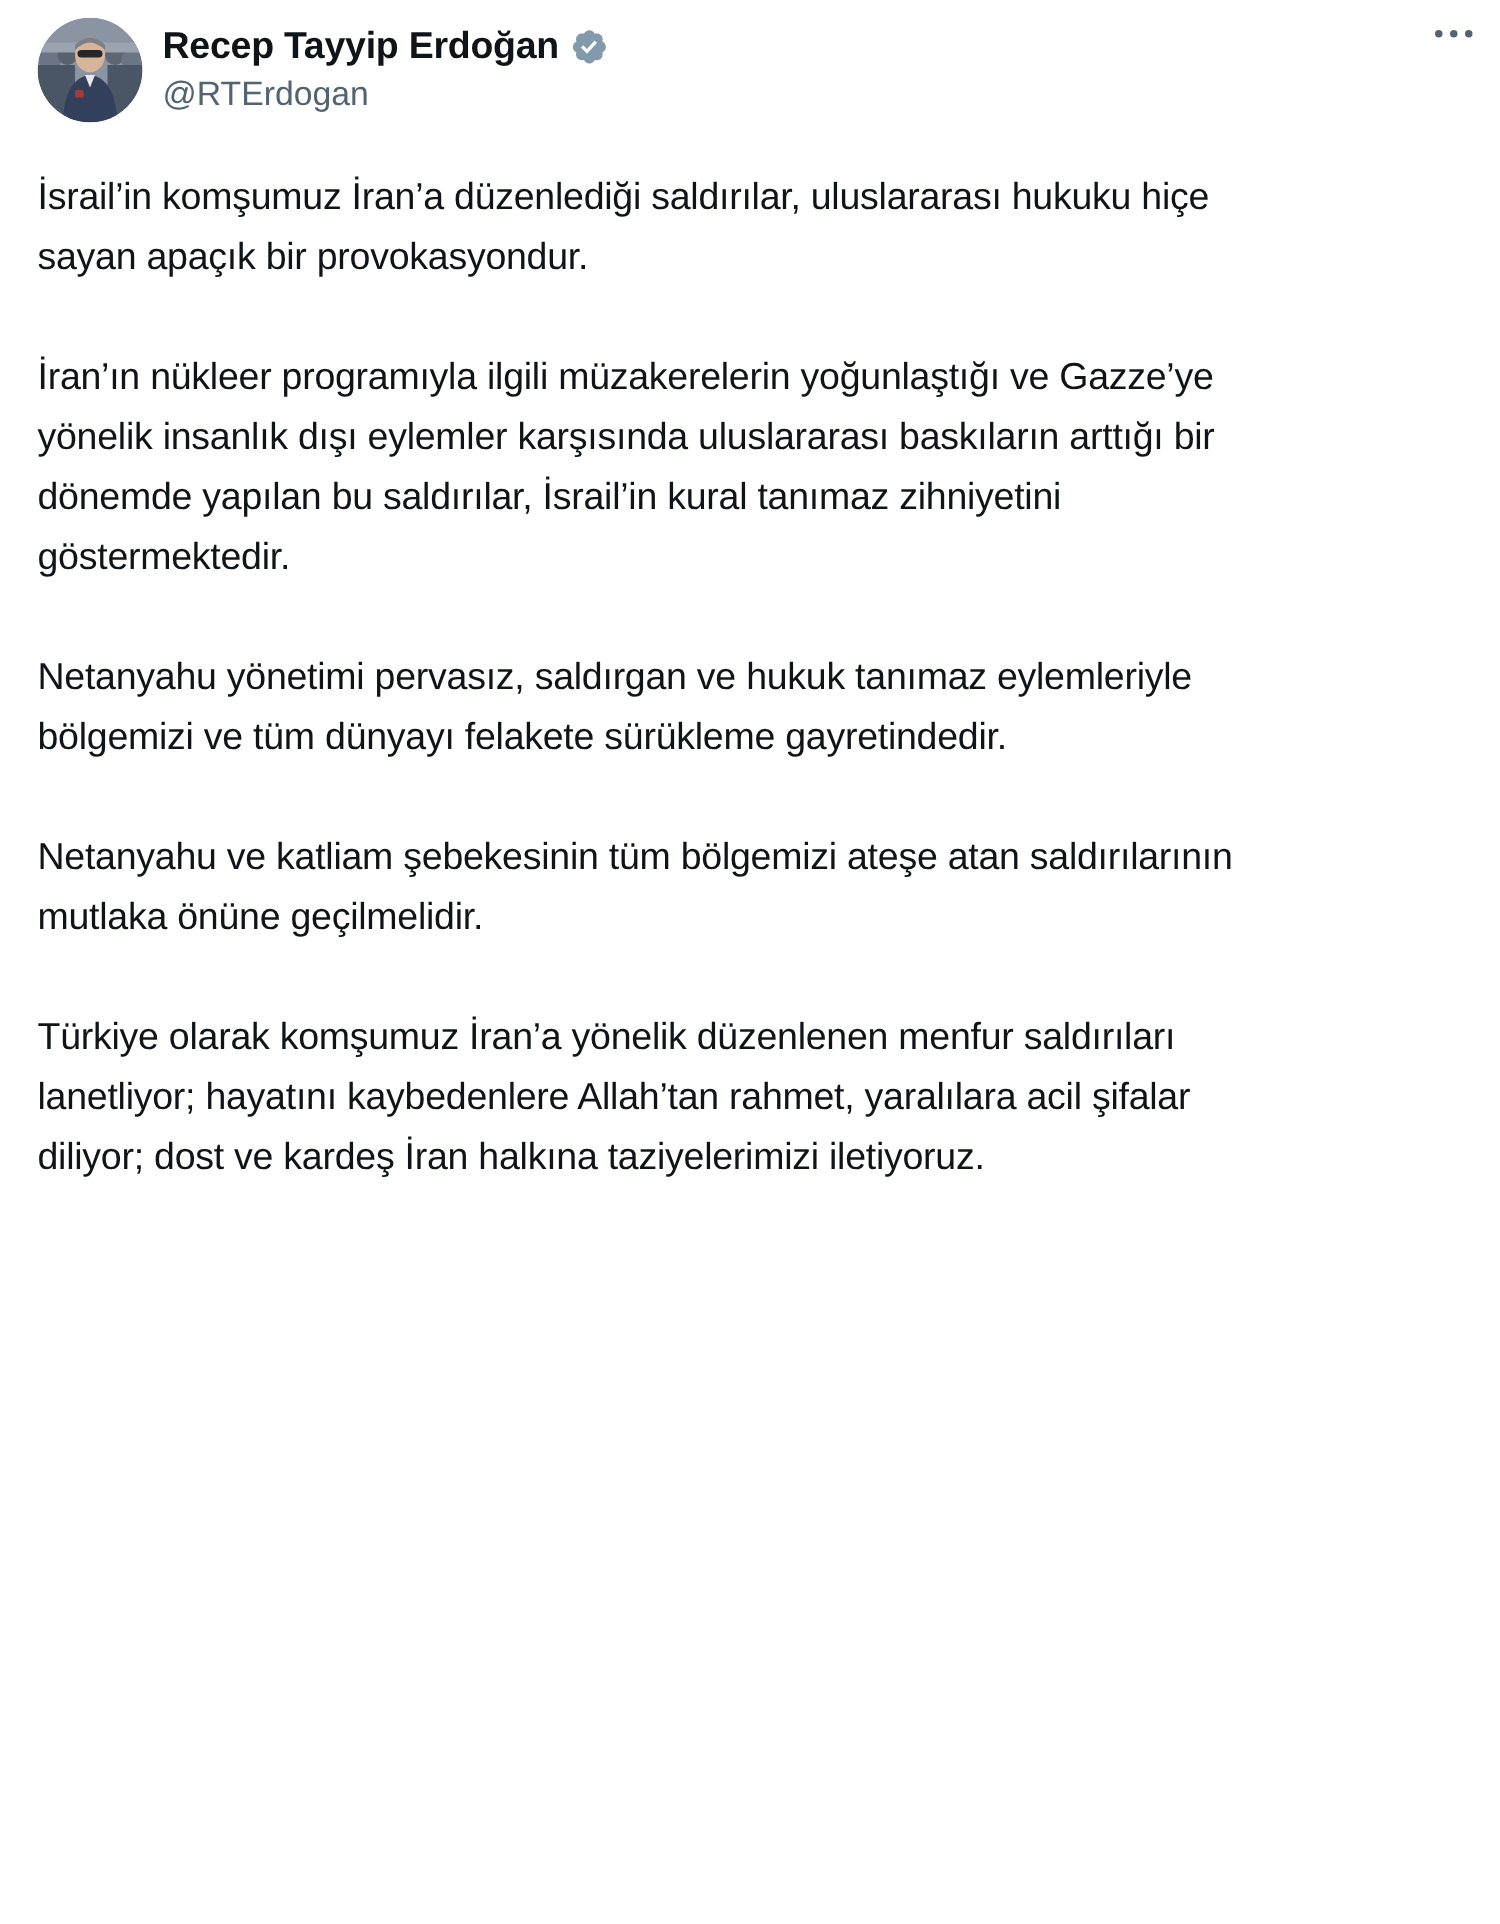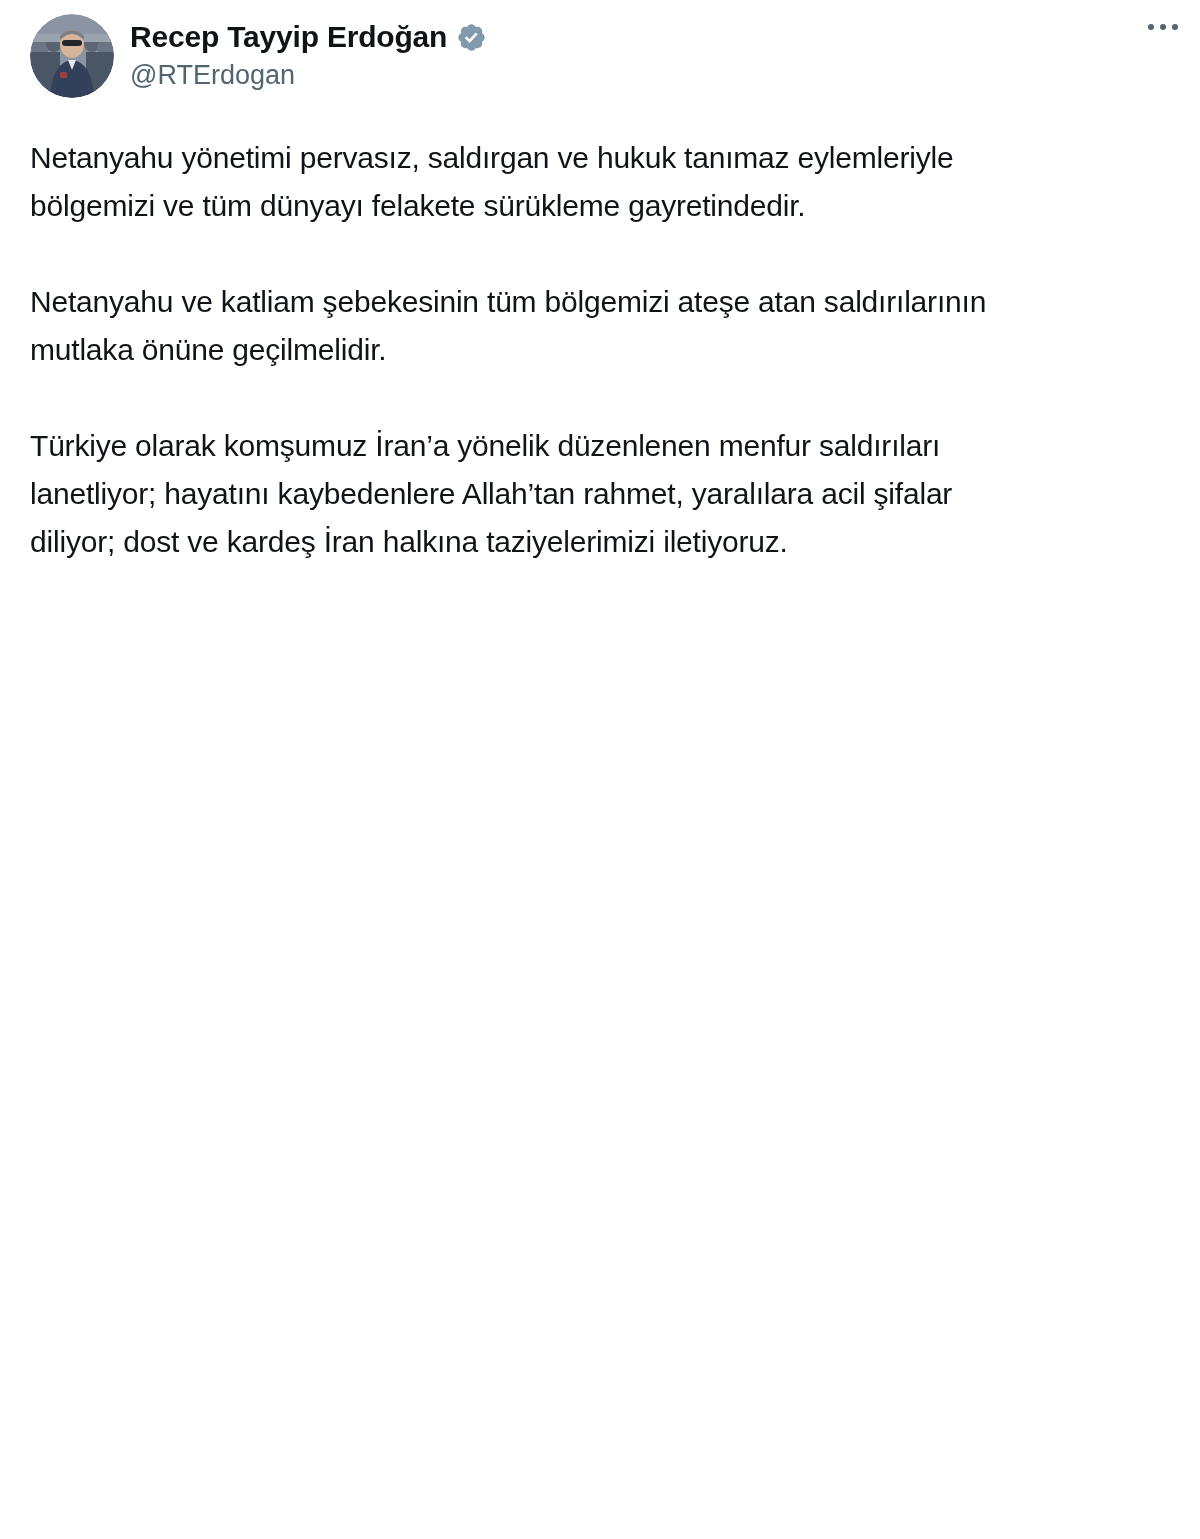--- a/index.html
+++ b/index.html
@@ -170,20 +170,26 @@
     </div>
   </div>
 
   <div class="more-button">
     <span class="dot"></span>
     <span class="dot"></span>
     <span class="dot"></span>
   </div>
 
   <div class="tweet-body">
+      <div class="tweet-paragraph">İsrail’in komşumuz İran’a düzenlediği saldırılar, uluslararası hukuku hiçe
+sayan apaçık bir provokasyondur.</div>
+      <div class="tweet-paragraph">İran’ın nükleer programıyla ilgili müzakerelerin yoğunlaştığı ve Gazze’ye
+yönelik insanlık dışı eylemler karşısında uluslararası baskıların arttığı bir
+dönemde yapılan bu saldırılar, İsrail’in kural tanımaz zihniyetini
+göstermektedir.</div>
       <div class="tweet-paragraph">Netanyahu yönetimi pervasız, saldırgan ve hukuk tanımaz eylemleriyle
 bölgemizi ve tüm dünyayı felakete sürükleme gayretindedir.</div>
       <div class="tweet-paragraph">Netanyahu ve katliam şebekesinin tüm bölgemizi ateşe atan saldırılarının
 mutlaka önüne geçilmelidir.</div>
       <div class="tweet-paragraph">Türkiye olarak komşumuz İran’a yönelik düzenlenen menfur saldırıları
 lanetliyor; hayatını kaybedenlere Allah’tan rahmet, yaralılara acil şifalar
 diliyor; dost ve kardeş İran halkına taziyelerimizi iletiyoruz.</div>
     </div>
 
 

